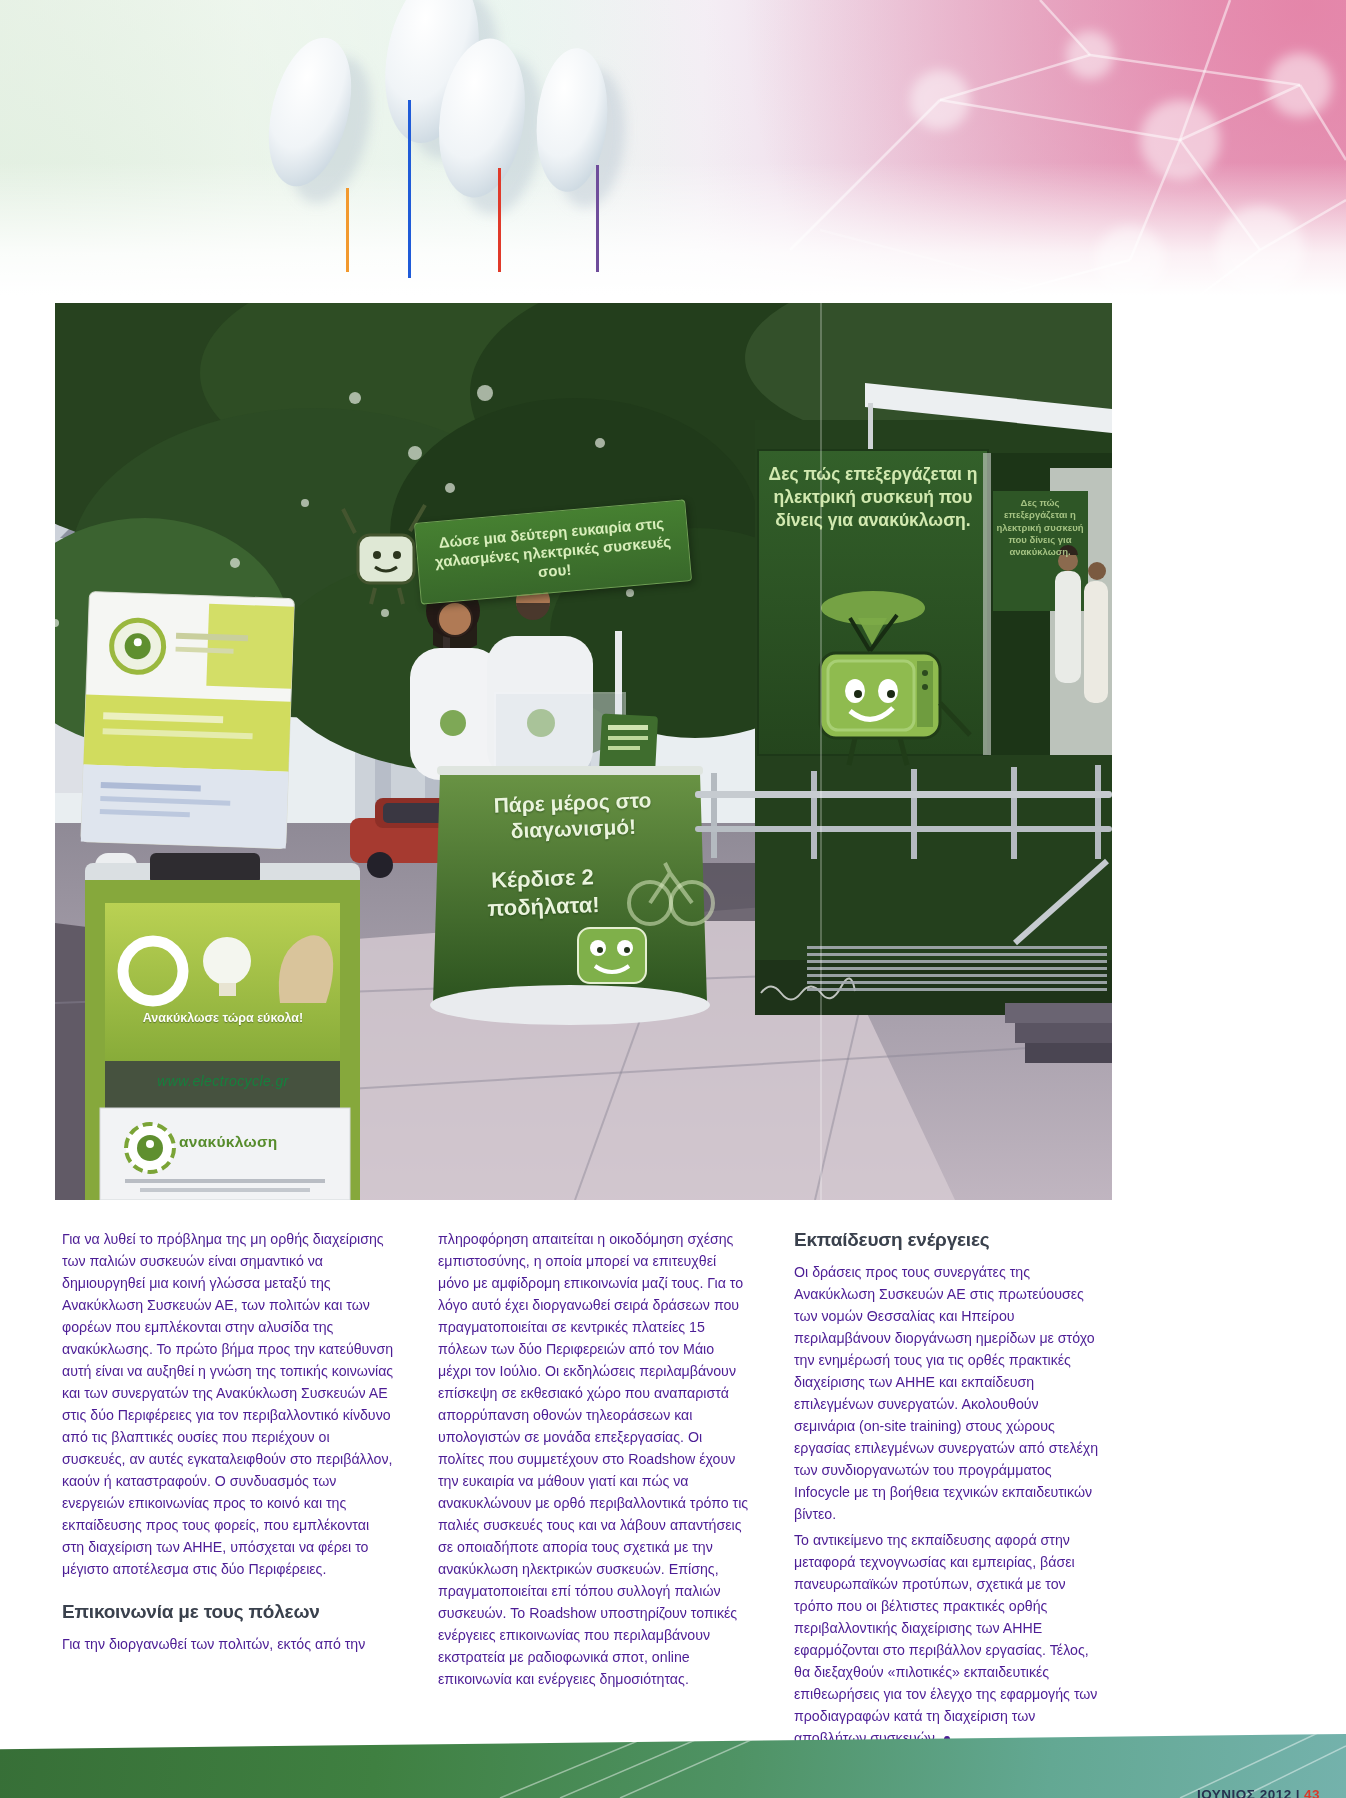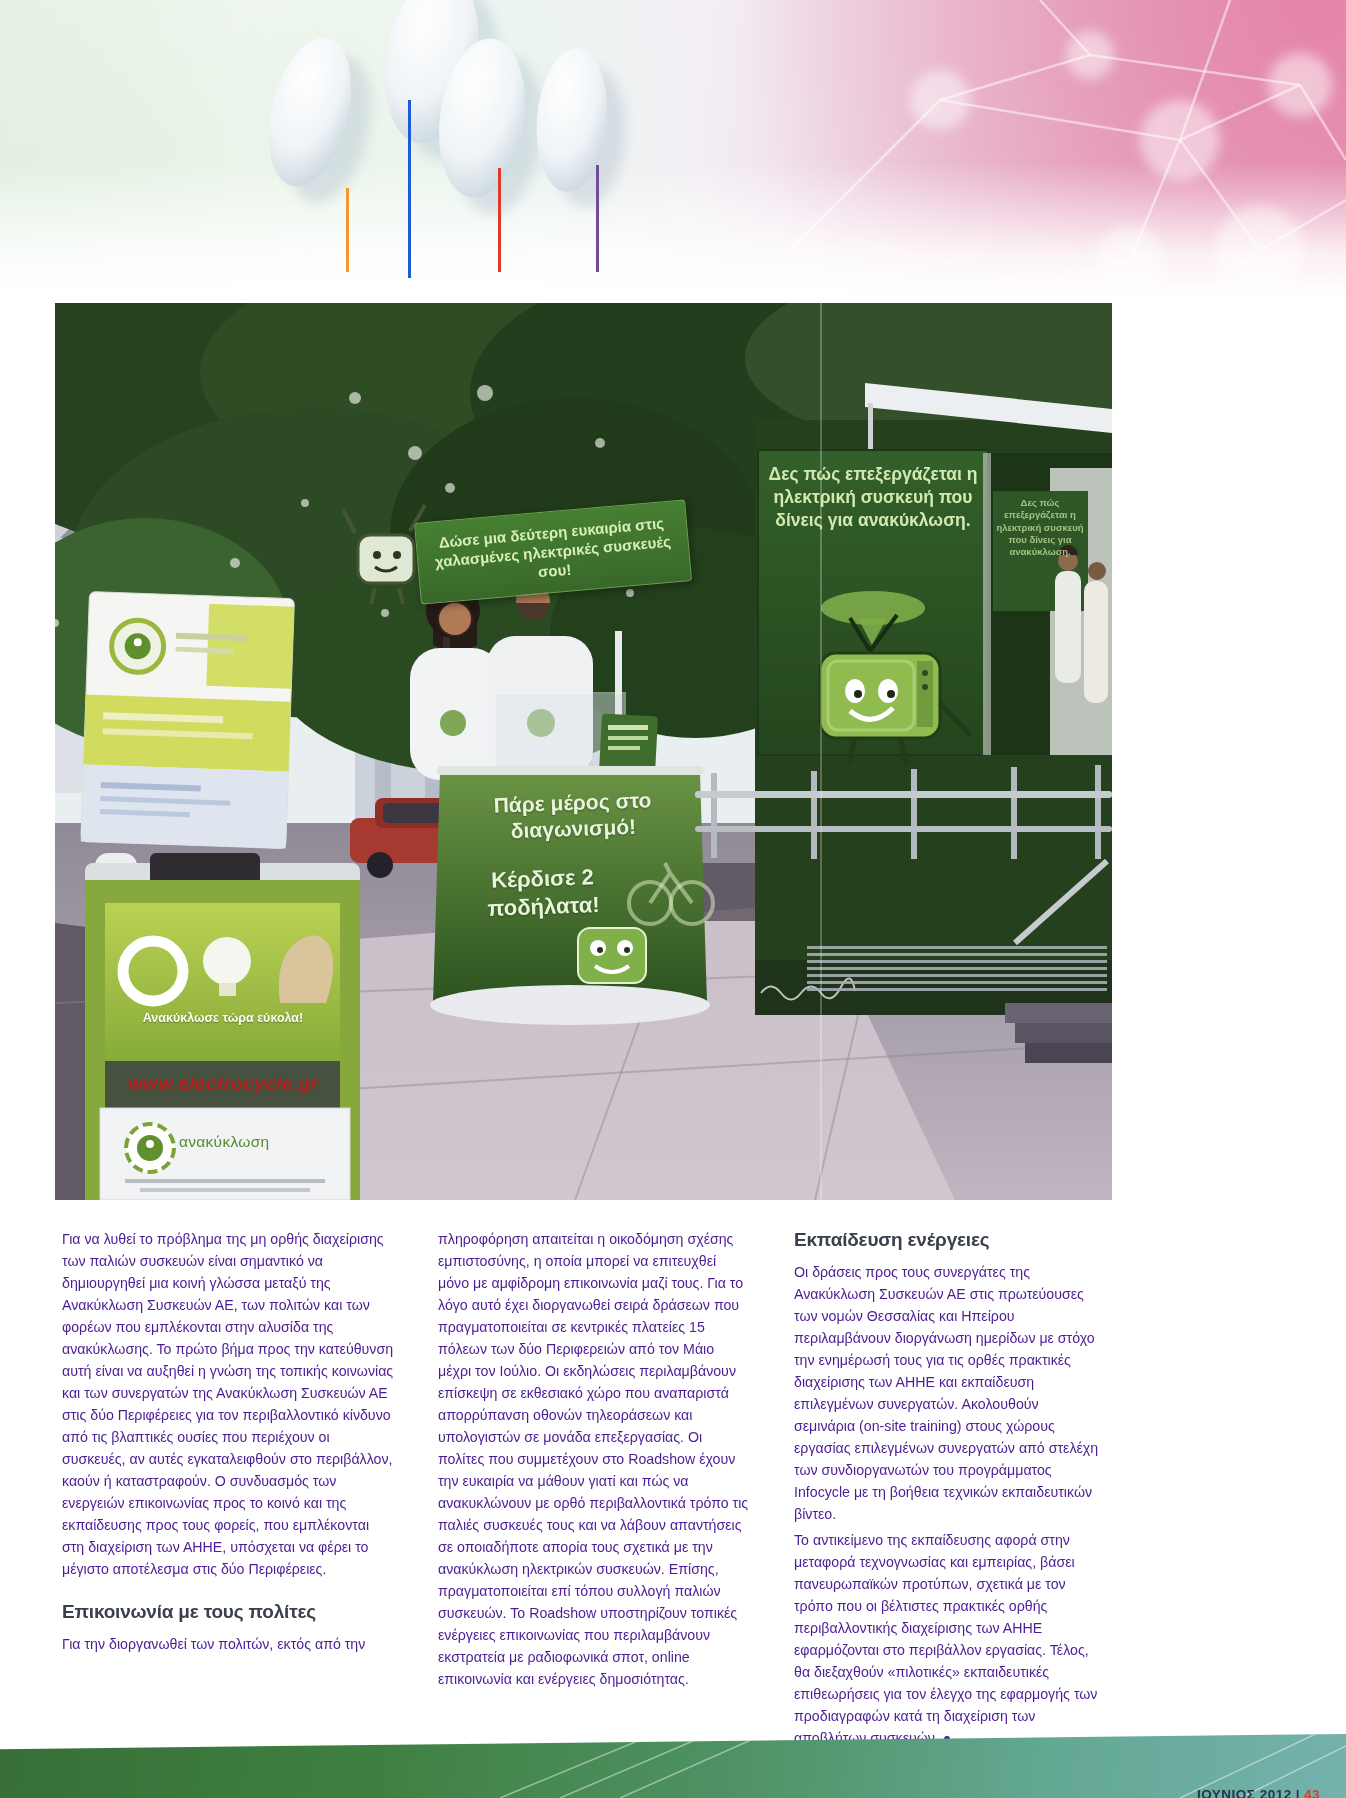--- a/index.html
+++ b/index.html
@@ -48,26 +48,26 @@
   .counter-text2 {
     left:388px; top:562px; width:200px; transform:rotate(-2deg);
     color:#eaf4dc; font-size:22px; font-weight:bold; line-height:1.25; text-align:center;
     text-shadow:0 1px 2px rgba(0,30,0,.4);
   }
   .bin-text1 {
     left:52px; top:708px; width:232px; color:#fdfef8; font-size:12.5px;
     font-weight:bold; text-align:center; text-shadow:0 1px 1px rgba(40,60,20,.5);
   }
   .bin-text2 {
-    left:52px; top:770px; width:232px; color:#b91c1c; font-size:19px;
-    font-weight:bold; font-style:italic; text-align:center; letter-spacing:.4px;
+    left:52px; top:770px; width:232px; color:#15803d; font-size:14px;
+    font-weight:normal; font-style:italic; text-align:center; letter-spacing:.4px;
   }
   .logo-text {
     left:124px; top:830px; width:165px; color:#578c2c; font-size:15.5px;
-    font-weight:normal; letter-spacing:.3px;
+    font-weight:bold; letter-spacing:.3px;
   }
   
   .articles {
     position:absolute; left:62px; top:1228px; width:1048px;
     display:flex; gap:44px;
   }
   .col1 { width:332px; } .col2 { width:312px; } .col3 { width:308px; }
   .articles h3 {
     margin:0 0 9px 0; font-size:19px; line-height:1.28; color:#3a414d; letter-spacing:-.2px;
   }
@@ -414,21 +414,21 @@
     <div class="overlay counter-text1">Πάρε μέρος στο διαγωνισμό!</div>
     <div class="overlay counter-text2">Κέρδισε 2 ποδήλατα!</div>
     <div class="overlay bin-text1">Ανακύκλωσε τώρα εύκολα!</div>
     <div class="overlay bin-text2">www.electrocycle.gr</div>
     <div class="overlay logo-text">ανακύκλωση</div>
   </div>
 
   <div class="articles">
     <div class="col1">
       <p>Για να λυθεί το πρόβλημα της μη ορθής διαχείρισης των παλιών συσκευών είναι σημαντικό να δημιουργηθεί μια κοινή γλώσσα μεταξύ της Ανακύκλωση Συσκευών ΑΕ, των πολιτών και των φορέων που εμπλέκονται στην αλυσίδα της ανακύκλωσης. Το πρώτο βήμα προς την κατεύθυνση αυτή είναι να αυξηθεί η γνώση της τοπικής κοινωνίας και των συνεργατών της Ανακύκλωση Συσκευών ΑΕ στις δύο Περιφέρειες για τον περιβαλλοντικό κίνδυνο από τις βλαπτικές ουσίες που περιέχουν οι συσκευές, αν αυτές εγκαταλειφθούν στο περιβάλλον, καούν ή καταστραφούν. Ο συνδυασμός των ενεργειών επικοινωνίας προς το κοινό και της εκπαίδευσης προς τους φορείς, που εμπλέκονται στη διαχείριση των ΑΗΗΕ, υπόσχεται να φέρει το μέγιστο αποτέλεσμα στις δύο Περιφέρειες.</p>
-      <h3 class="second">Επικοινωνία με τους πολίτες</h3>
+      <h3 class="second">Επικοινωνία με τους πόλεων</h3>
       <p>Για την διοργανωθεί των πολιτών, εκτός από την</p>
     </div>
     <div class="col2">
       <p>πληροφόρηση απαιτείται η οικοδόμηση σχέσης εμπιστοσύνης, η οποία μπορεί να επιτευχθεί μόνο με αμφίδρομη επικοινωνία μαζί τους. Για το λόγο αυτό έχει διοργανωθεί σειρά δράσεων που πραγματοποιείται σε κεντρικές πλατείες 15 πόλεων των δύο Περιφερειών από τον Μάιο μέχρι τον Ιούλιο. Οι εκδηλώσεις περιλαμβάνουν επίσκεψη σε εκθεσιακό χώρο που αναπαριστά απορρύπανση οθονών τηλεοράσεων και υπολογιστών σε μονάδα επεξεργασίας. Οι πολίτες που συμμετέχουν στο Roadshow έχουν την ευκαιρία να μάθουν γιατί και πώς να ανακυκλώνουν με ορθό περιβαλλοντικά τρόπο τις παλιές συσκευές τους και να λάβουν απαντήσεις σε οποιαδήποτε απορία τους σχετικά με την ανακύκλωση ηλεκτρικών συσκευών. Επίσης, πραγματοποιείται επί τόπου συλλογή παλιών συσκευών. Το Roadshow υποστηρίζουν τοπικές ενέργειες επικοινωνίας που περιλαμβάνουν εκστρατεία με ραδιοφωνικά σποτ, online επικοινωνία και ενέργειες δημοσιότητας.</p>
     </div>
     <div class="col3">
       <h3>Εκπαίδευση ενέργειες</h3>
       <p>Οι δράσεις προς τους συνεργάτες της Ανακύκλωση Συσκευών ΑΕ στις πρωτεύουσες των νομών Θεσσαλίας και Ηπείρου περιλαμβάνουν διοργάνωση ημερίδων με στόχο την ενημέρωσή τους για τις ορθές πρακτικές διαχείρισης των ΑΗΗΕ και εκπαίδευση επιλεγμένων συνεργατών. Ακολουθούν σεμινάρια (on-site training) στους χώρους εργασίας επιλεγμένων συνεργατών από στελέχη των συνδιοργανωτών του προγράμματος Infocycle με τη βοήθεια τεχνικών εκπαιδευτικών βίντεο.</p>
       <p>Το αντικείμενο της εκπαίδευσης αφορά στην μεταφορά τεχνογνωσίας και εμπειρίας, βάσει πανευρωπαϊκών προτύπων, σχετικά με τον τρόπο που οι βέλτιστες πρακτικές ορθής περιβαλλοντικής διαχείρισης των ΑΗΗΕ εφαρμόζονται στο περιβάλλον εργασίας. Τέλος, θα διεξαχθούν «πιλοτικές» εκπαιδευτικές επιθεωρήσεις για τον έλεγχο της εφαρμογής των προδιαγραφών κατά τη διαχείριση των αποβλήτων συσκευών. ●</p>
     </div>

